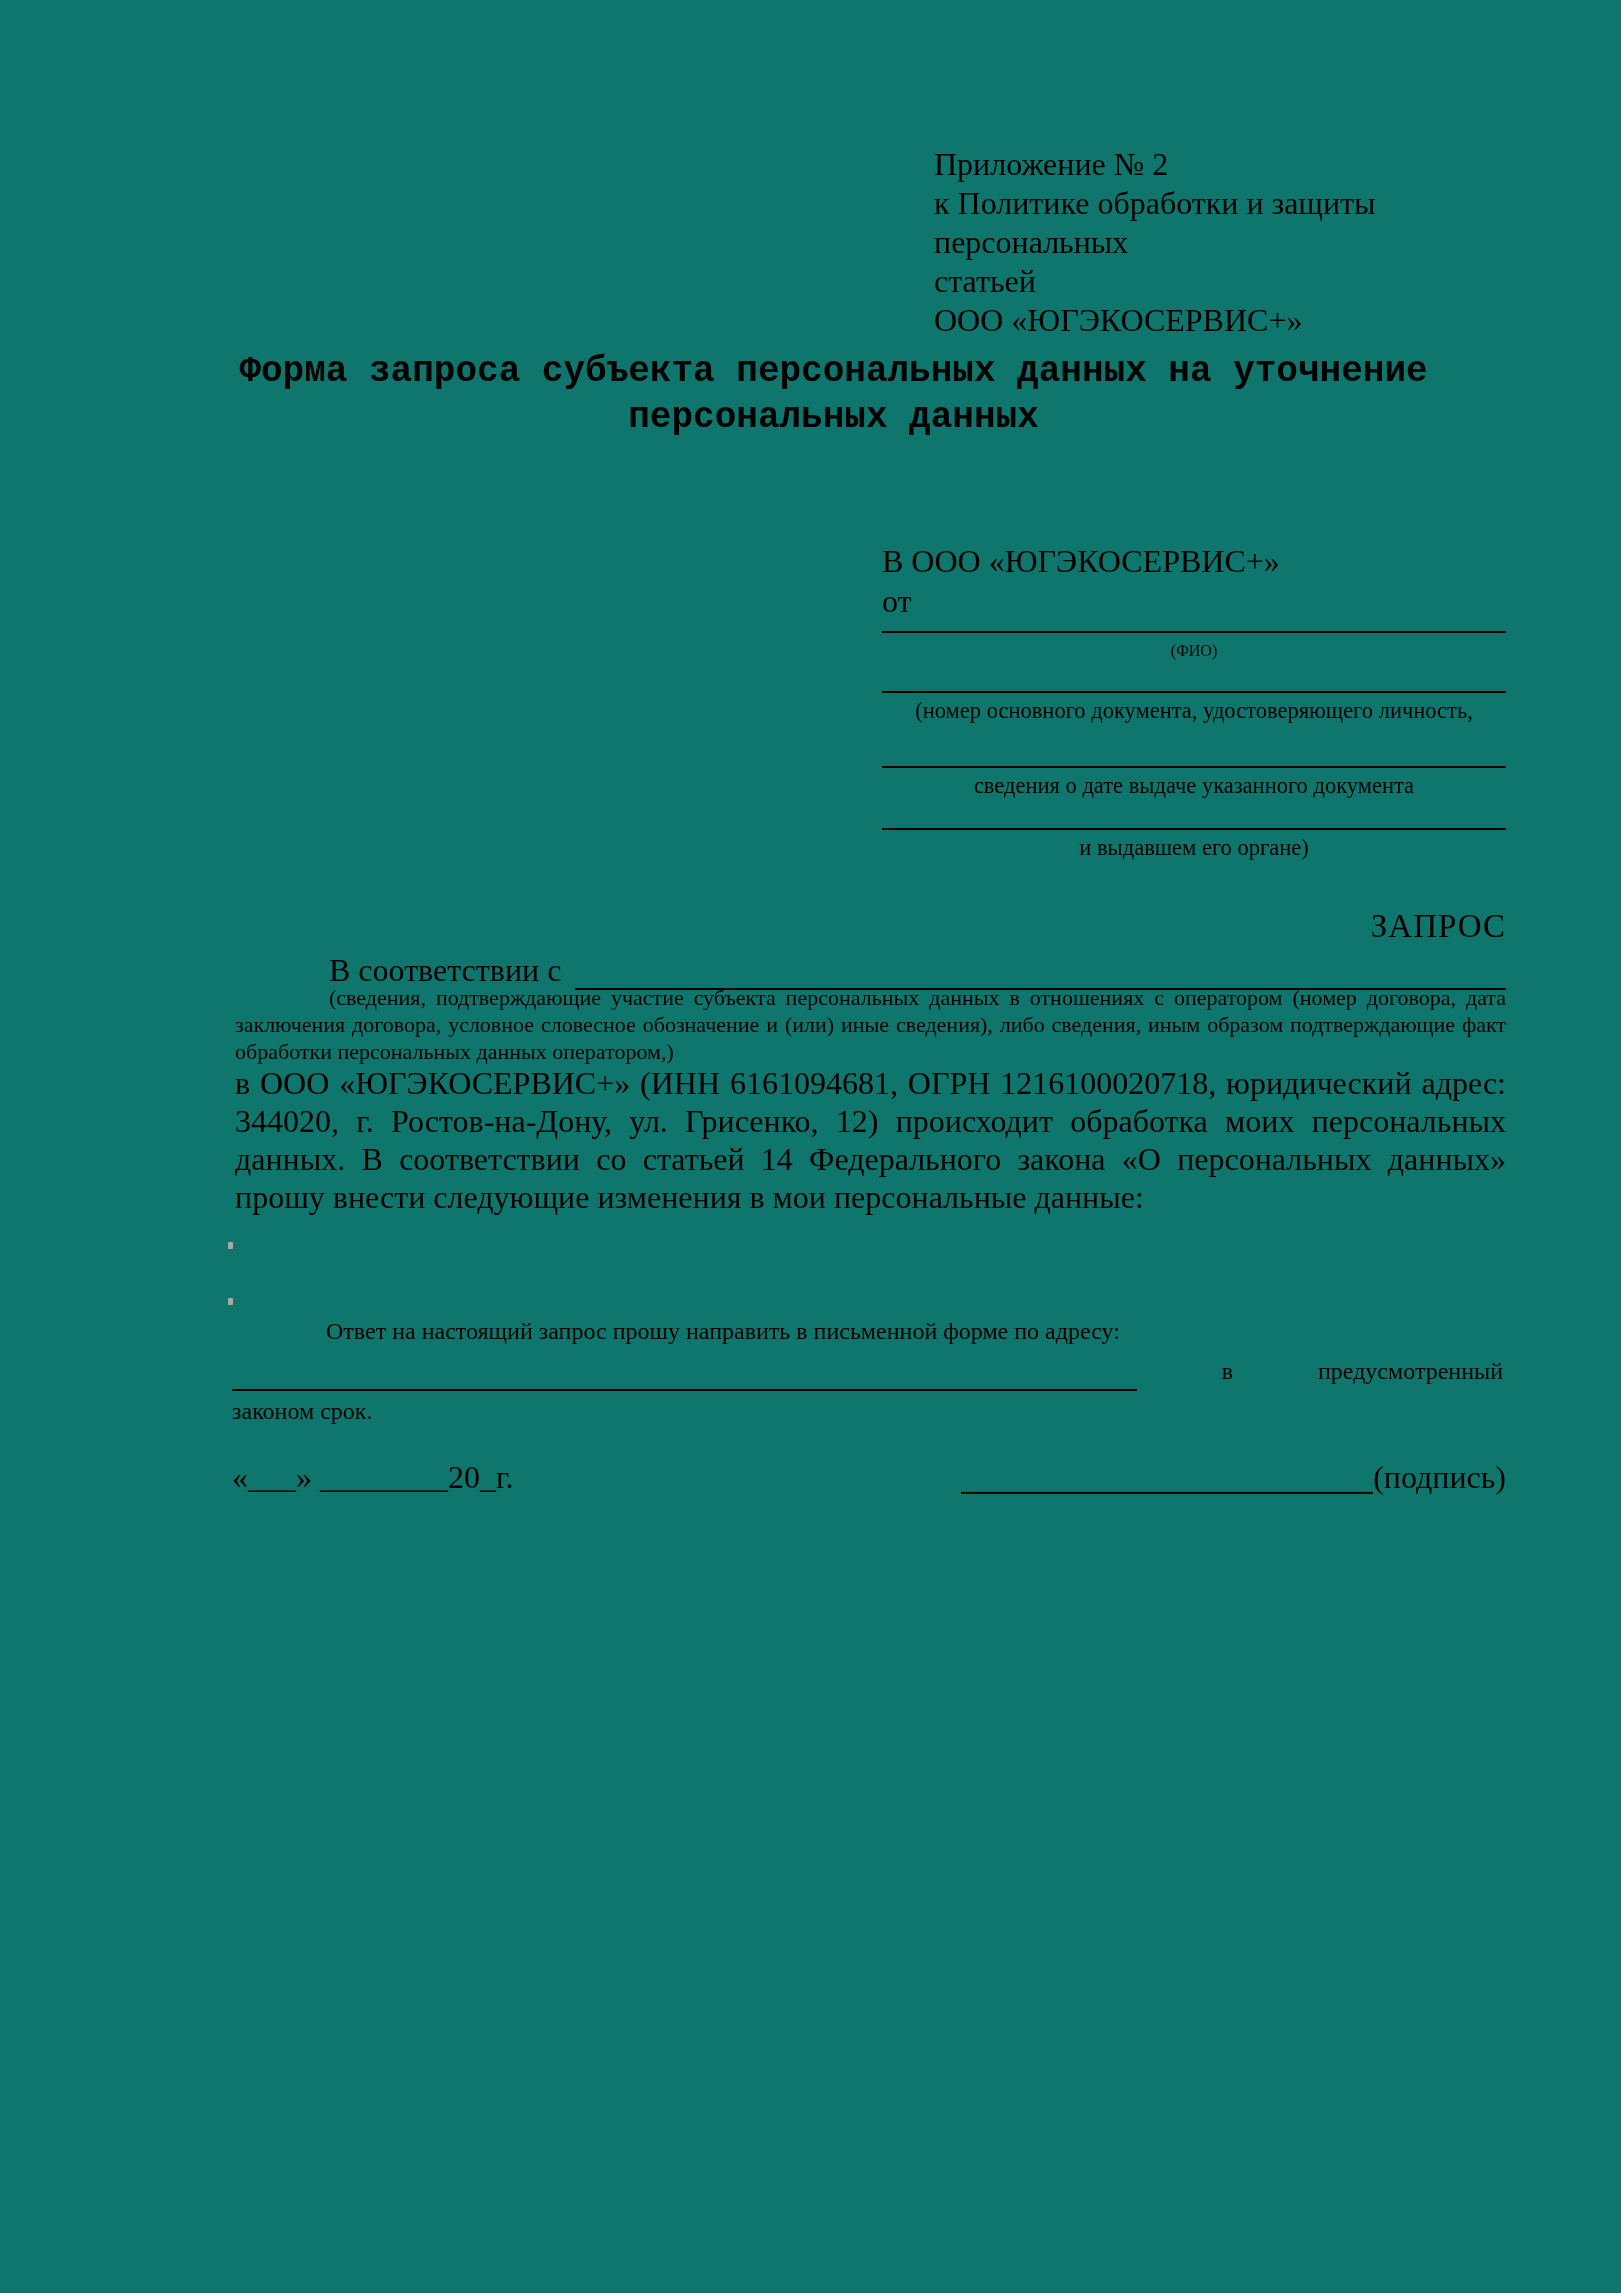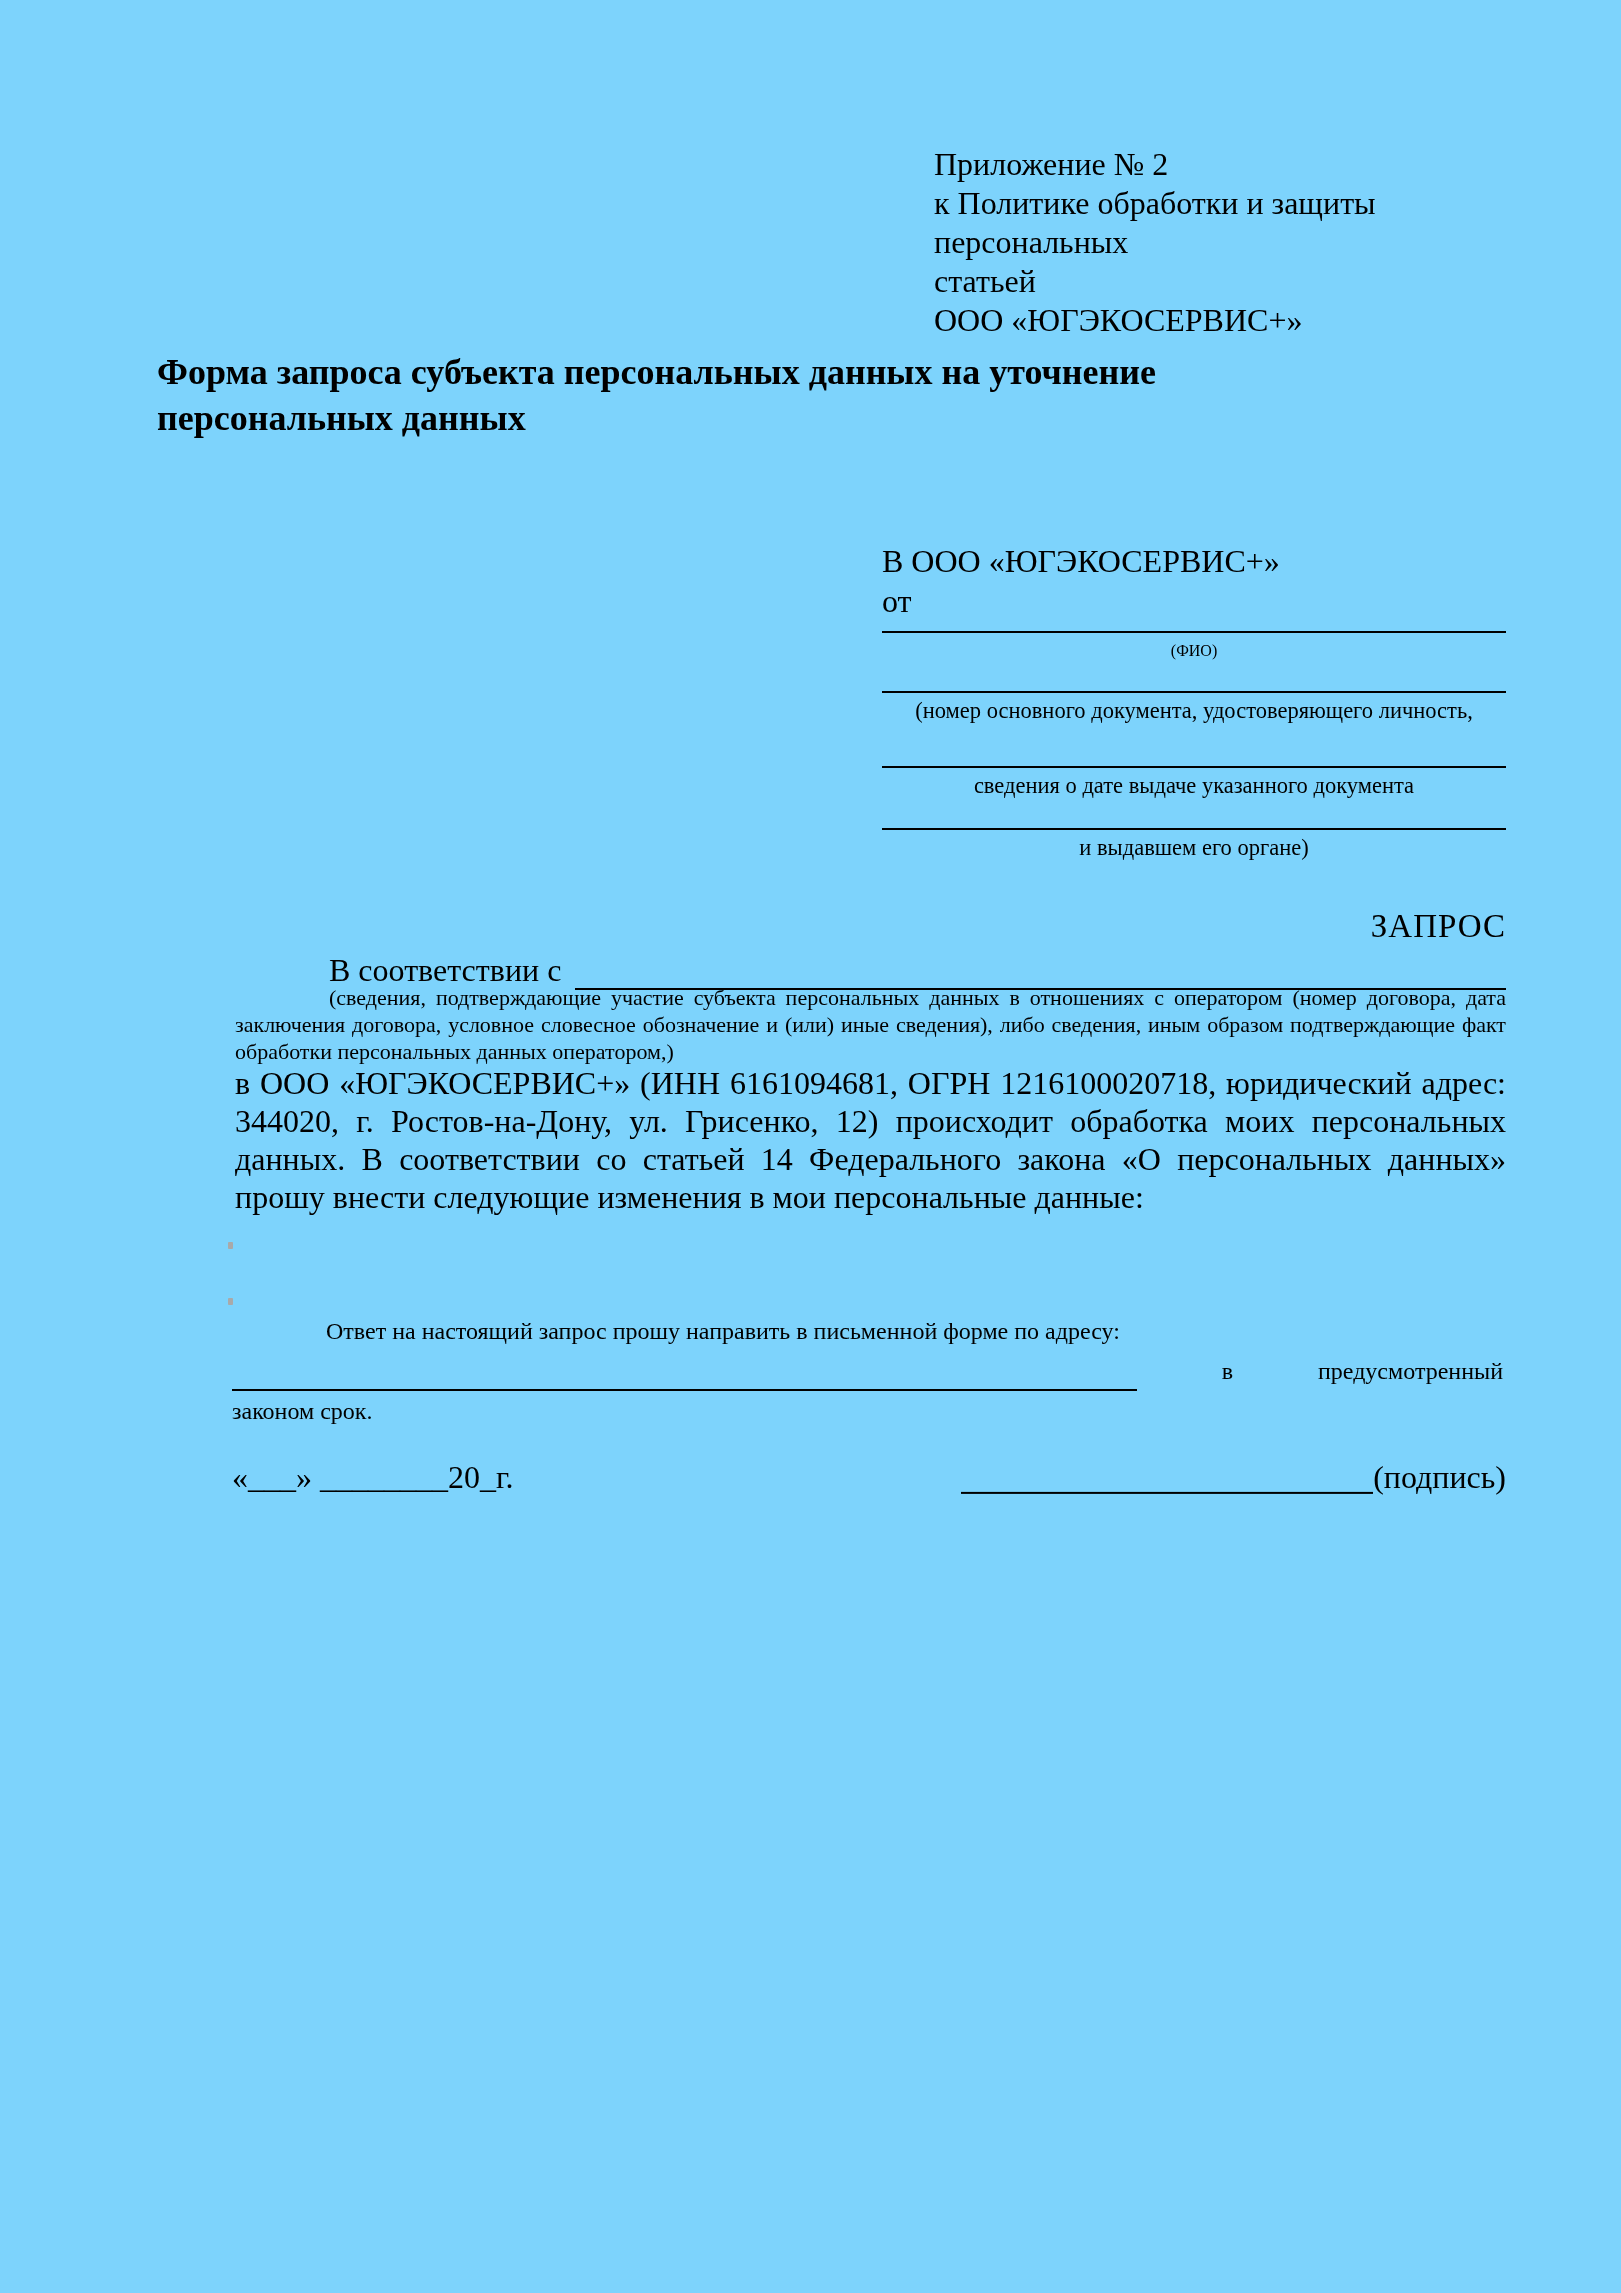--- a/index.html
+++ b/index.html
@@ -1,29 +1,29 @@
 <!DOCTYPE html>
 <html lang="ru"><head>
 <meta charset="utf-8">
 <style>
   html,body { margin:0; padding:0; background:#e8e8e8; }
   .page {
     position:relative;
     width:1621px; height:2294px;
     margin:0 auto;
-    background:#7dd3fc;
+    background:#0f766e;
     font-family:"Liberation Serif","DejaVu Serif",serif;
     color:#000;
     overflow:hidden;
   }
   
   .annex { position:absolute; left:934px; top:145px; width:572px; font-size:32px; line-height:39px; }
   
-  .title { position:absolute; left:157px; top:349px; width:1353px; text-align:left;
-           font-weight:700; font-size:36px; line-height:46px; }
+  .title { position:absolute; left:157px; top:349px; width:1353px; text-align:center;
+           font-weight:700; font-size:36px; line-height:46px;font-family:Liberation Mono, monospace; }
   
   .addressee { position:absolute; left:882px; top:541px; width:624px; font-size:32px; line-height:40px; }
   .addr-blank { border-bottom:2.9px solid #000; height:0; }
   .blank1 { margin-top:9.8px; }
   .blank2 { margin-top:27.4px; }
   .blank3 { margin-top:41px; }
   .blank4 { margin-top:29px; }
   .caption { text-align:center; font-size:22.5px; line-height:27.4px; margin-top:3.9px; }
   .caption-fio { font-size:16px; }
   

